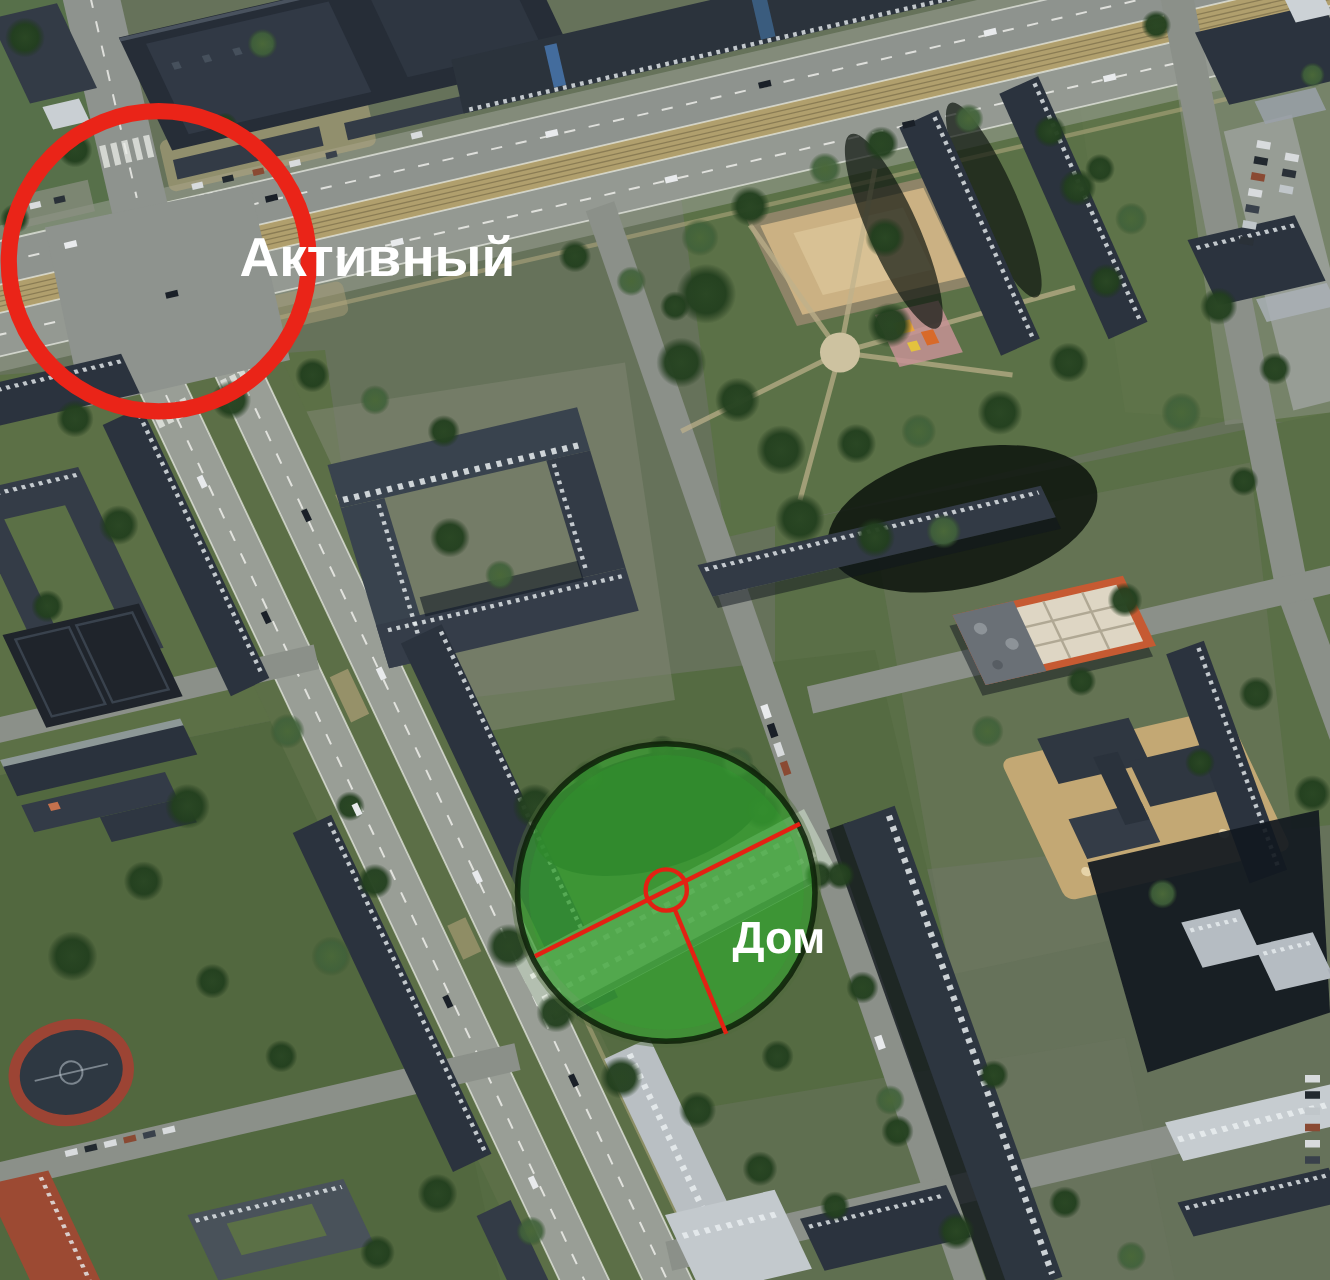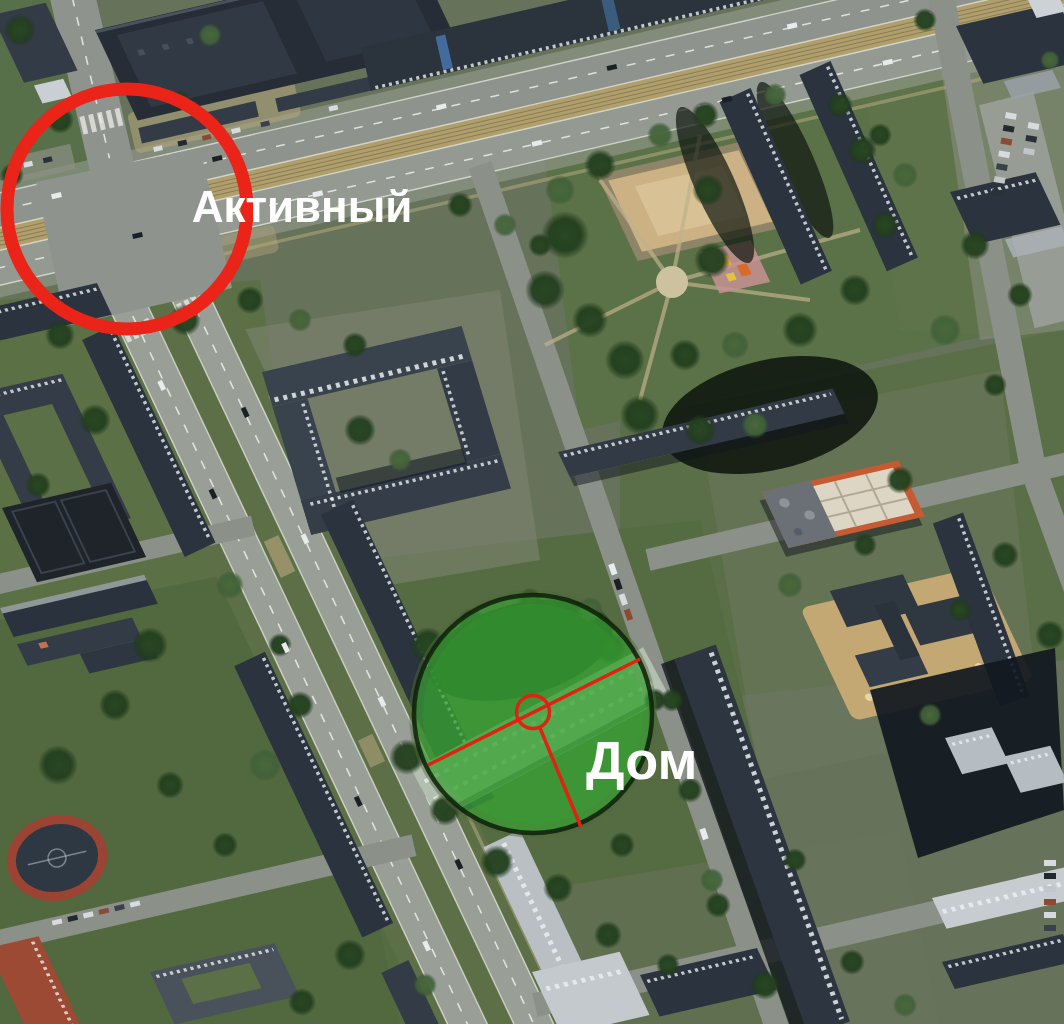--- a/index.html
+++ b/index.html
@@ -3,21 +3,21 @@
 <meta charset="utf-8">
 <style>
   html,body { margin:0; padding:0; background:#222; }
   .stage { position:relative; width:1064px; height:1024px; overflow:hidden;
            font-family:"Liberation Sans", sans-serif; }
   .stage svg { position:absolute; left:0; top:0; }
   .lbl { position:absolute; color:#ffffff; font-weight:bold; white-space:nowrap;
          font-family:"Liberation Sans", sans-serif; }
   #lbl-intersection { left:302px; top:178px; transform:translateX(-50%);
                       font-size:44px; line-height:1.34; text-align:center; }
-  #lbl-house { left:586px; top:729px; font-size:54px; }
+  #lbl-house { left:586px; top:729px; font-size:36px; }
   
   .g1{fill:#5b7147}.g2{fill:#556b42}.g3{fill:#5e7349}.g4{fill:#52683f}
   .pv{fill:#7d8470;opacity:.6}
   .rd{fill:#8e938e}.rd2{fill:#999e96}.rd3{fill:#8b9089}
   .wl{stroke:#eff1ea;stroke-width:1.4;opacity:.7}
   .wdash{stroke:#f2f3ef;stroke-width:1.6;stroke-dasharray:9 11;opacity:.8;fill:none}
   .bd{fill:#2b333e}.bd2{fill:#333b46}
   .sh{fill:#10161d}
   .wd{stroke:#e9edf0;stroke-width:5;stroke-dasharray:4 5;opacity:.85;fill:none}
   .wd2{stroke:#e9edf0;stroke-width:3.5;stroke-dasharray:3 4;opacity:.8;fill:none}

